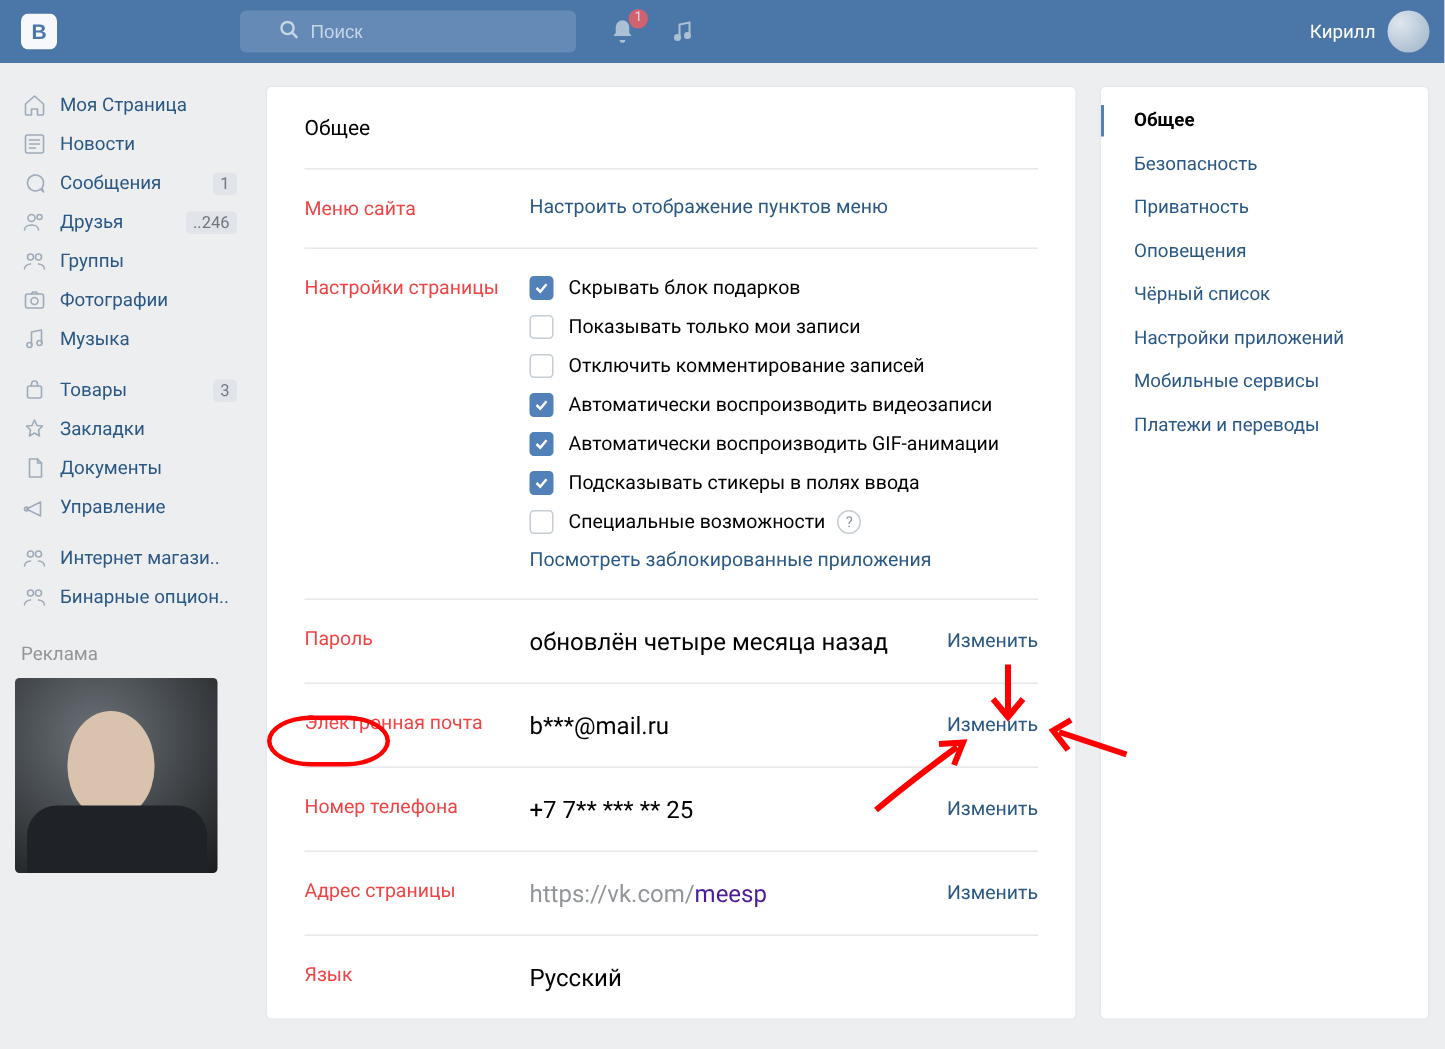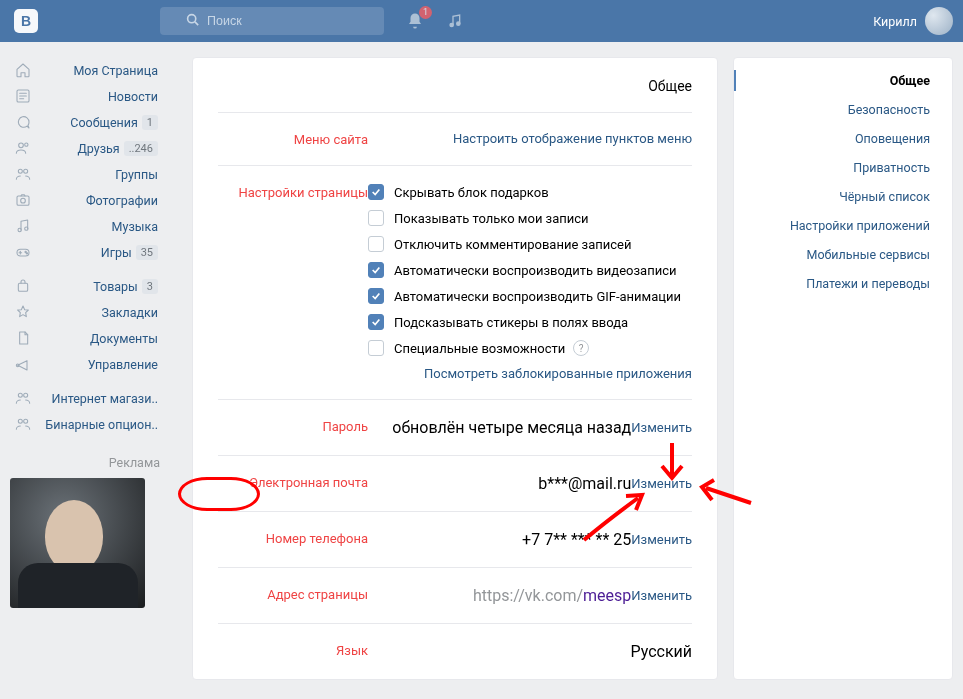--- a/index.html
+++ b/index.html
@@ -43,21 +43,21 @@
   font-size: 9px; min-width: 13px; height: 13px; line-height: 13px; text-align:center; padding: 0 3px;
 }
 .header-spacer { flex: 1; }
 .username { color: #fff; font-size: 12.5px; margin-right: 8px; }
 .avatar-small {
   width: 28px; height: 28px; border-radius: 50%;
   background: radial-gradient(circle at 30% 30%, #dfe7ef, #9cb1c6);
   border: none;
 }
 
-.layout { display:flex; padding: 15px 10px 0 10px; gap: 32px; text-align: right; }
+.layout { display:flex; padding: 15px 10px 0 10px; gap: 17px; }
 .sidebar { width: 150px; flex-shrink: 0; }
 .nav-item {
   display:flex; align-items:center; padding: 4px 2px 4px 4px;
   color: #2a5885; font-size: 12.5px; cursor:pointer; border-radius: 3px;
   margin-bottom: 0px;
 }
 .nav-icon { width: 18px; height:18px; display:flex; align-items:center; justify-content:center; margin-right: 8px; color:#9eabb8; }
 .nav-label { flex:1; white-space: nowrap; overflow:hidden; text-overflow: ellipsis;}
 .nav-count {
   background: #e1e5ea; color:#70777e; border-radius: 3px;
@@ -231,33 +231,20 @@
           <div class="nav-item">
             <span class="nav-icon">
               <svg width="16" height="16" viewBox="0 0 24 24" stroke="#9eabb8" stroke-width="1.6" fill="none" stroke-linecap="round" stroke-linejoin="round">
                 <path d="M9 18V5l10-2v13"></path>
                 <circle cx="7" cy="18" r="2.5"></circle>
                 <circle cx="17" cy="16" r="2.5"></circle>
               </svg>
             </span>
       <span class="nav-label">Музыка</span>
       </div>
-          <div class="nav-item">
-            <span class="nav-icon">
-              <svg width="16" height="16" viewBox="0 0 24 24" stroke="#9eabb8" stroke-width="1.6" fill="none" stroke-linecap="round" stroke-linejoin="round">
-                <rect x="3" y="8" width="18" height="10" rx="5"></rect>
-                <line x1="8" y1="11" x2="8" y2="15"></line>
-                <line x1="6" y1="13" x2="10" y2="13"></line>
-                <circle cx="16" cy="12" r="1"></circle>
-                <circle cx="18" cy="14" r="1"></circle>
-              </svg>
-            </span>
-      <span class="nav-label">Игры</span>
-      <span class="nav-count">35</span>
-          </div>
         </div>
     <div class="nav-sep"></div>
     <div id="nav2">
           <div class="nav-item">
             <span class="nav-icon">
               <svg width="16" height="16" viewBox="0 0 24 24" stroke="#9eabb8" stroke-width="1.6" fill="none" stroke-linecap="round" stroke-linejoin="round">
                 <rect x="5" y="8" width="14" height="12" rx="2"></rect>
                 <path d="M9 8V6a3 3 0 016 0v2"></path>
               </svg>
             </span>
@@ -421,22 +408,22 @@
         <div class="sec-body value-row">
           <span class="value-text">Русский</span>
         </div>
       </div>
 
     </div>
 
     <div class="panel rightbar" id="rightbar">
           <div class="rb-item active">Общее</div>
           <div class="rb-item">Безопасность</div>
+          <div class="rb-item">Приватность</div>
           <div class="rb-item">Оповещения</div>
-          <div class="rb-item">Приватность</div>
           <div class="rb-item">Чёрный список</div>
           <div class="rb-item">Настройки приложений</div>
           <div class="rb-item">Мобильные сервисы</div>
           <div class="rb-item">Платежи и переводы</div>
         </div>
   </div>
 </div>
 
 <div class="anno circle-anno"></div>
 <svg class="arrow" style="left:642px; top:438px;" width="60" height="50">

